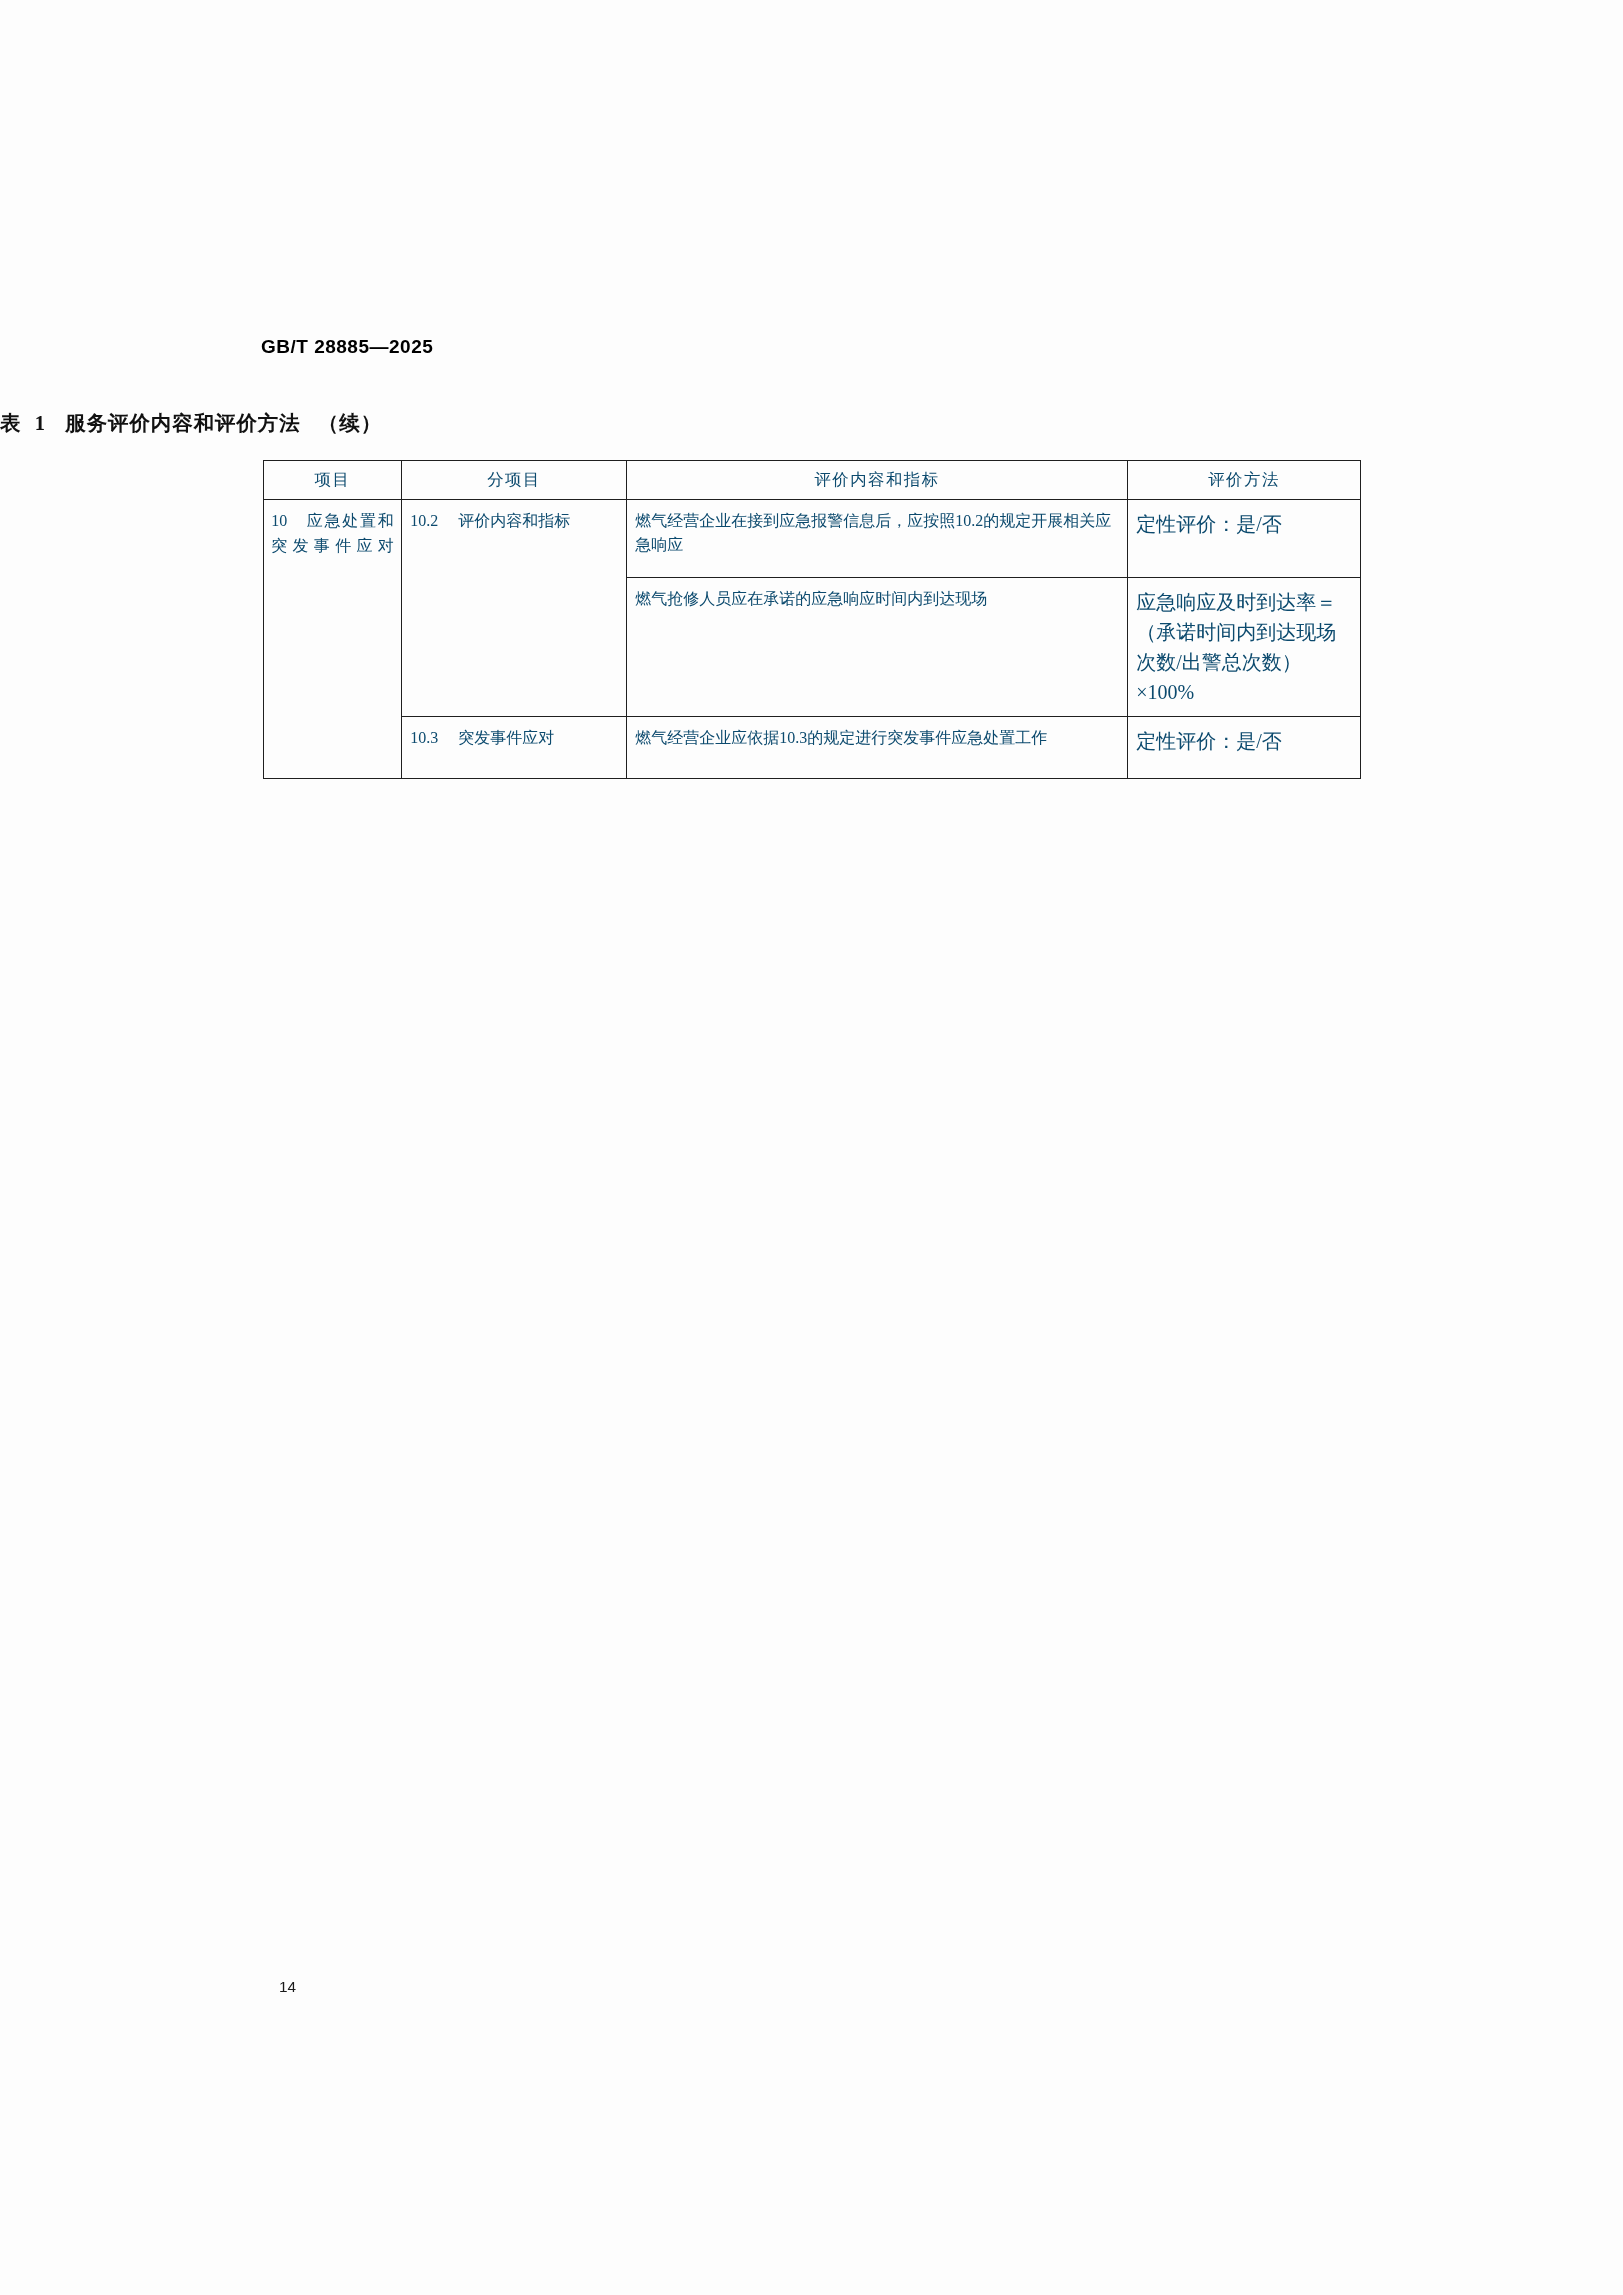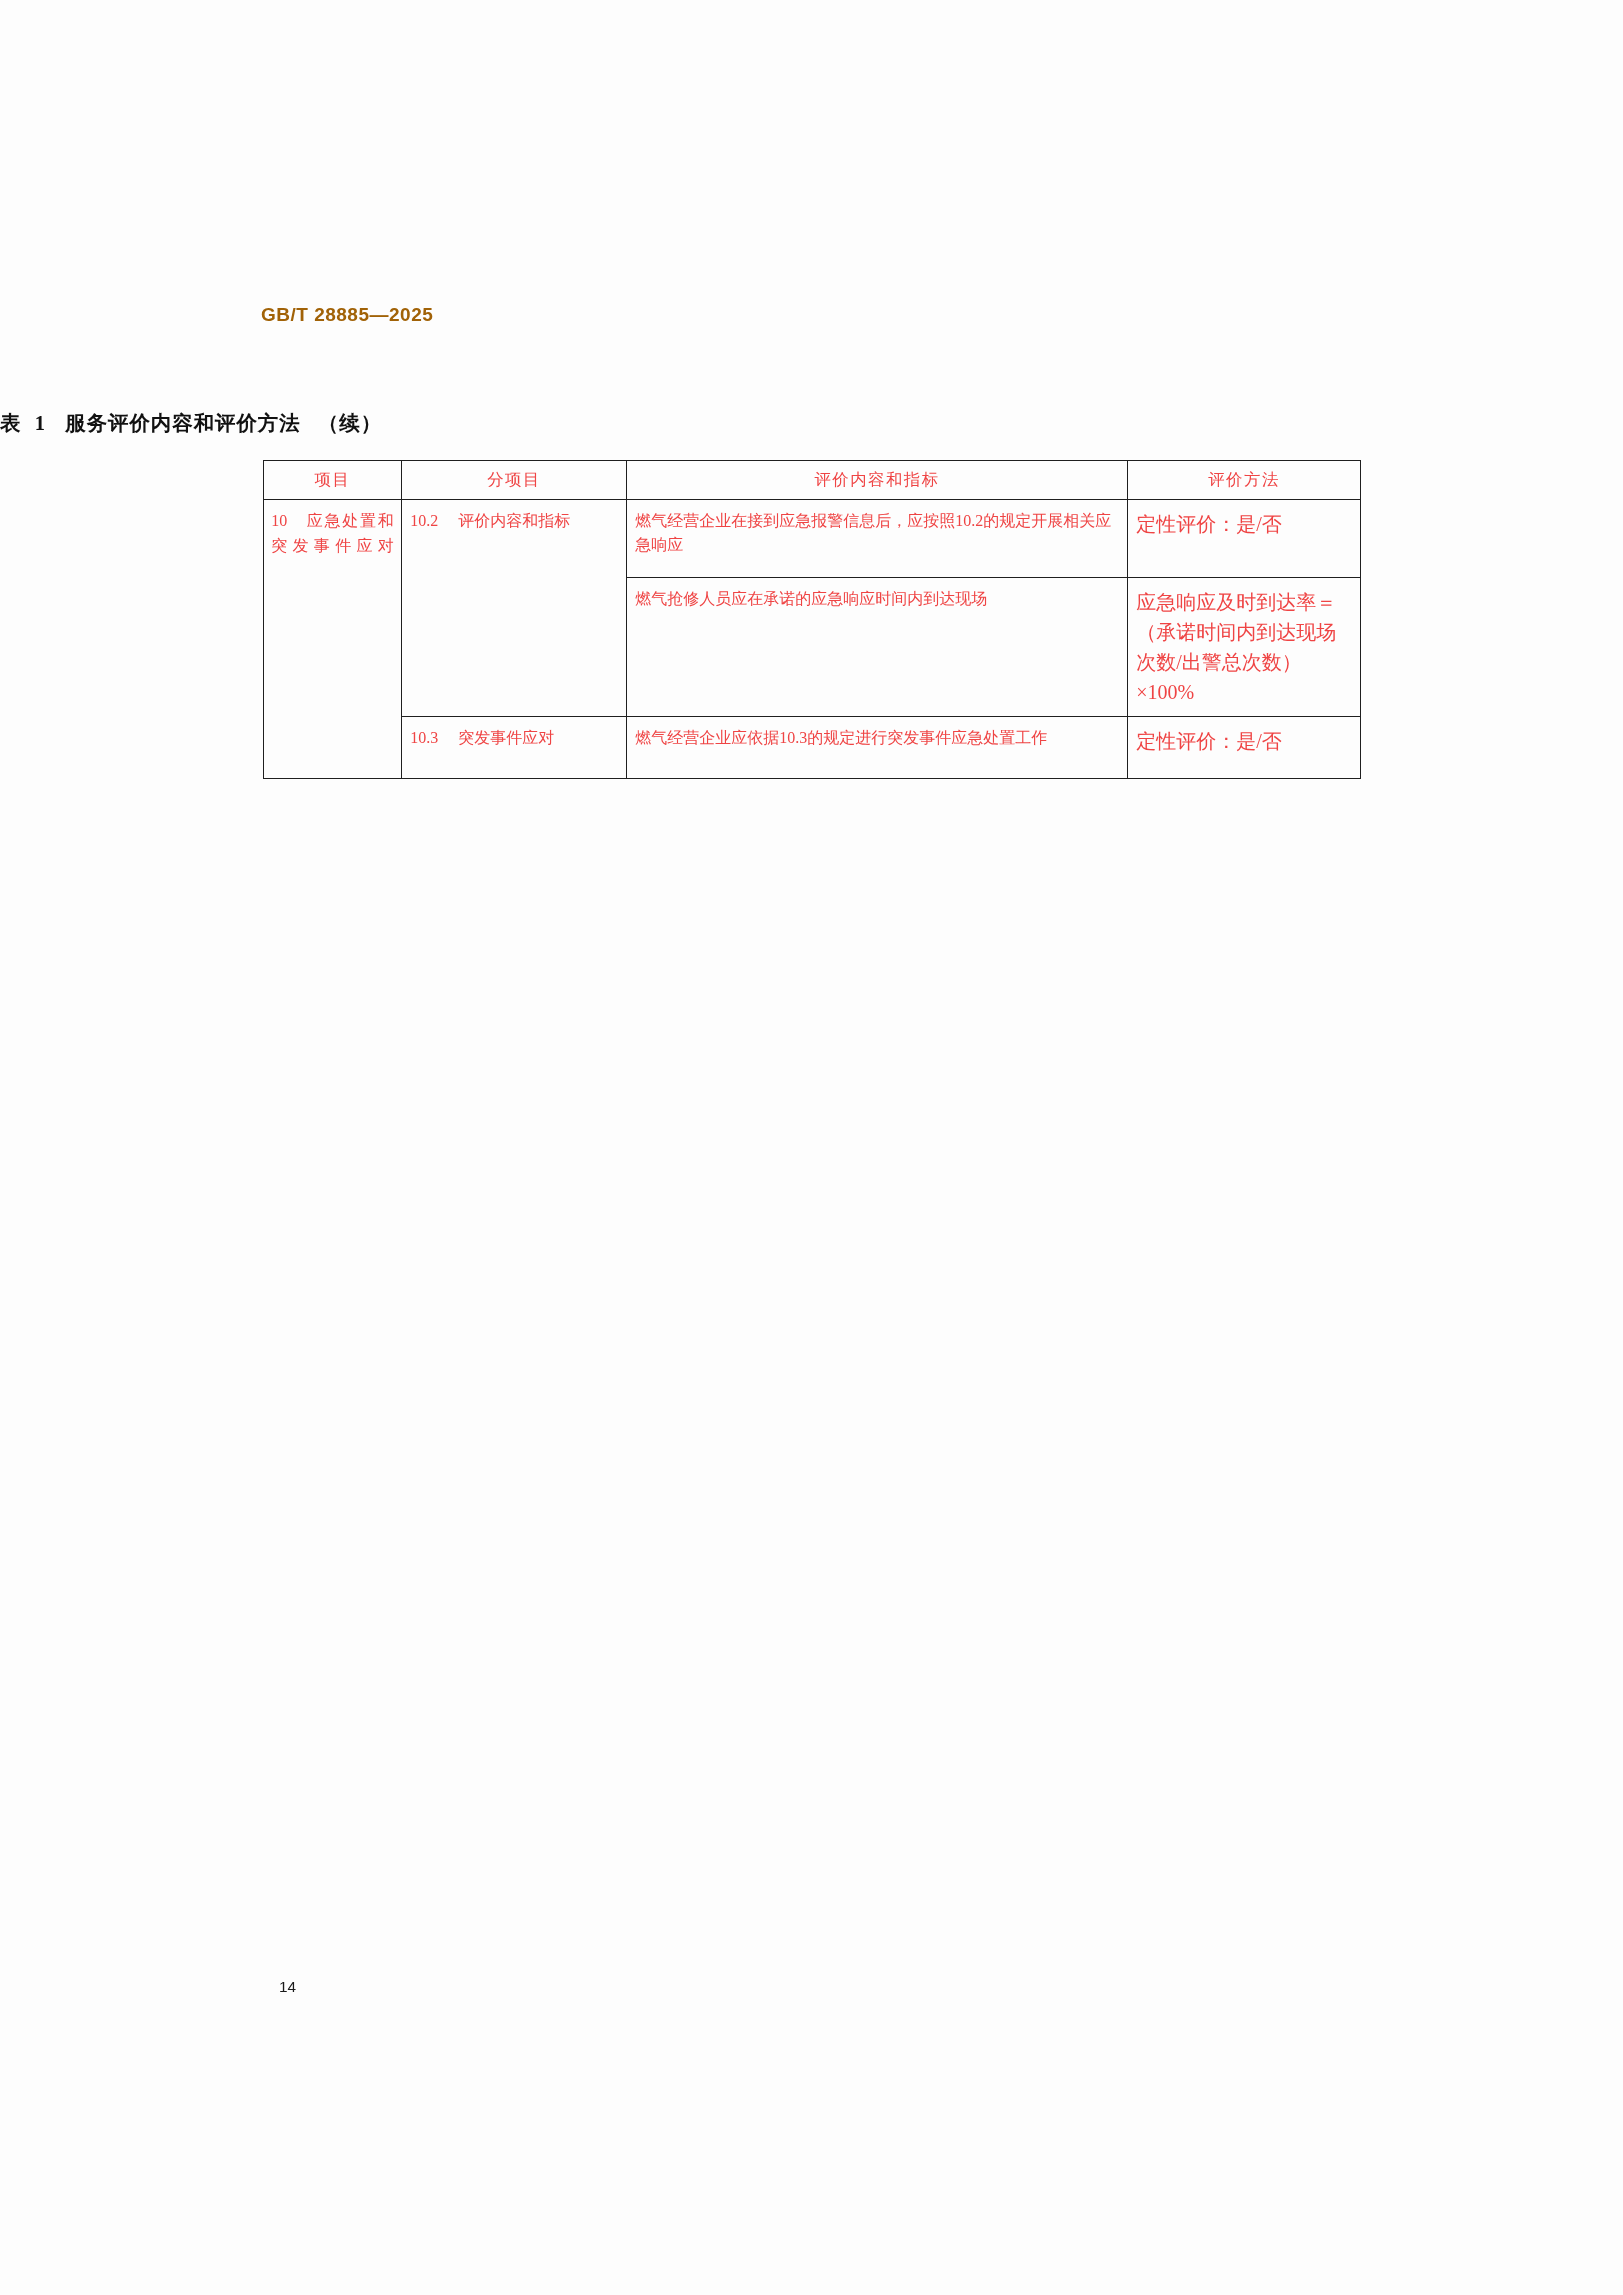--- a/index.html
+++ b/index.html
@@ -18,26 +18,26 @@
   .page {
     position: absolute;
     left: 0; top: 0;
     width: 1623px;
     height: 2295px;
     background: #fdfdfd;
   }
   .std-header {
     position: absolute;
     left: 261px;
-    top: 304px;
+    top: 336px;
     font-family: "Liberation Sans", sans-serif;
     font-weight: bold;
     font-size: 19px;
     letter-spacing: 0.5px;
-    color: #a16207;
+    color: #000000;
     white-space: nowrap;
   }
   .table-caption {
     position: absolute;
     top: 409px;
     left: 0;
     width: 1623px;
     text-align: left;
     font-family: "Liberation Serif", serif;
     font-weight: bold;
@@ -51,21 +51,21 @@
 
   table.eval {
     position: absolute;
     left: 263px;
     top: 460px;
     width: 1097px;
     border-collapse: collapse;
     table-layout: fixed;
     font-size: 16px;
     line-height: 1.45;
-    color: #ef4444;
+    color: #0c4a6e;
   }
   table.eval, table.eval th, table.eval td {
     border: 1px solid #1f1f1f;
   }
   table.eval th, table.eval td {
     padding: 0;
     vertical-align: top;
   }
   table.eval thead th {
     text-align: center;

